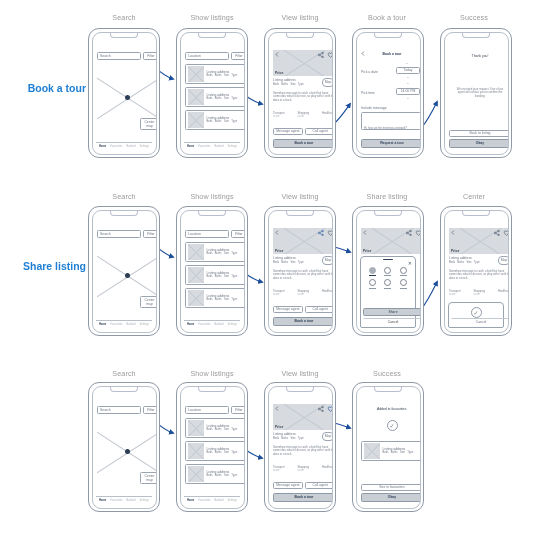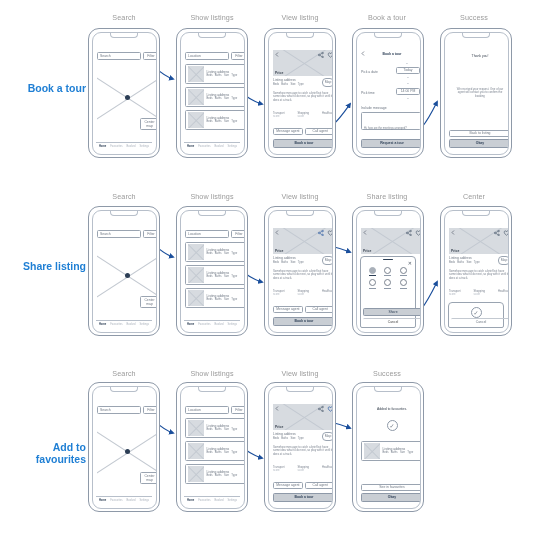--- a/index.html
+++ b/index.html
@@ -158,24 +158,20 @@
       <circle cx="311" cy="243" r="1.7"></circle>
         <circle cx="399" cy="321" r="1.7"></circle>
       <circle cx="136" cy="410" r="1.7"></circle>
         <circle cx="224" cy="438" r="1.7"></circle>
       <circle cx="311" cy="419" r="1.7"></circle>
     </g>
   </svg>
 
   <div class="row-label" style="top:82px;">Book a tour</div>
   <div class="row-label" style="top:260px;">Share listing</div>
-  <div class="row-label" style="top:441px;">
-    <div>Add to</div>
-    <div>favourites</div>
-  </div>
 
   <div class="screen-title" style="left:81px;top:13px;">Search</div>
   <div class="screen-title" style="left:169px;top:13px;">Show listings</div>
   <div class="screen-title" style="left:257px;top:13px;">View listing</div>
   <div class="screen-title" style="left:344px;top:13px;">Book a tour</div>
   <div class="screen-title" style="left:431px;top:13px;">Success</div>
 
   <div class="screen-title" style="left:81px;top:192px;">Search</div>
   <div class="screen-title" style="left:169px;top:192px;">Show listings</div>
   <div class="screen-title" style="left:257px;top:192px;">View listing</div>

